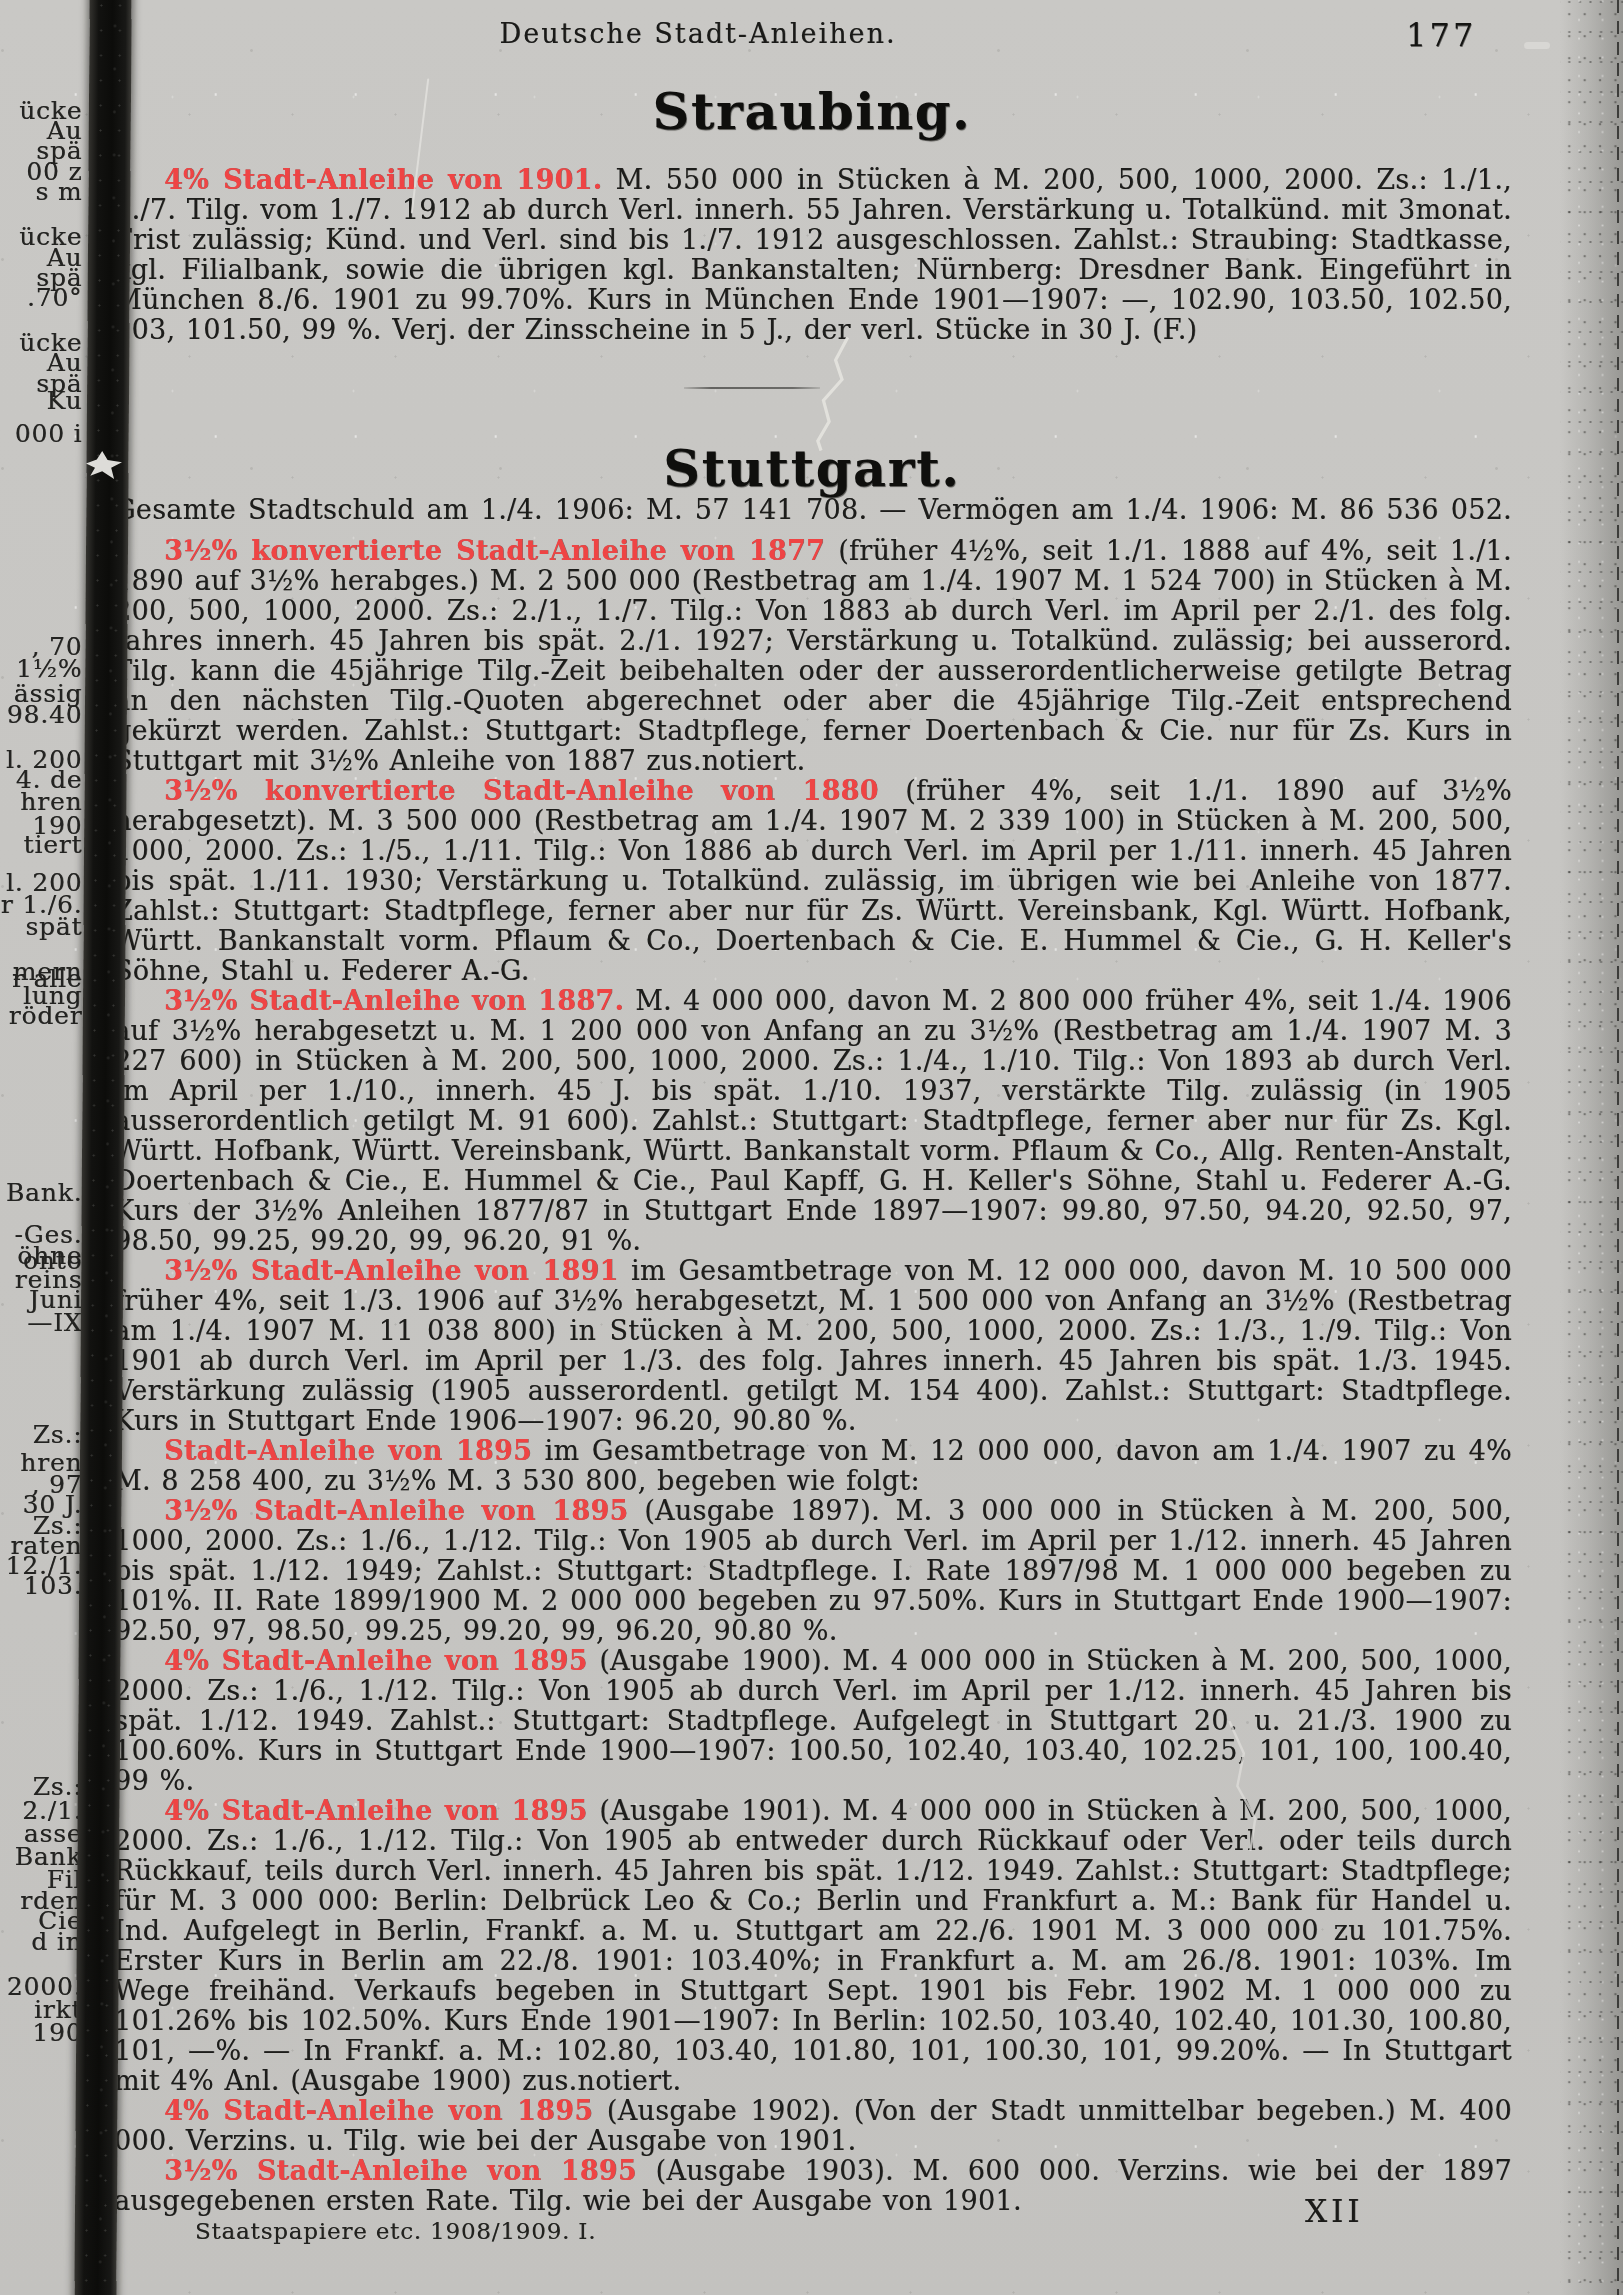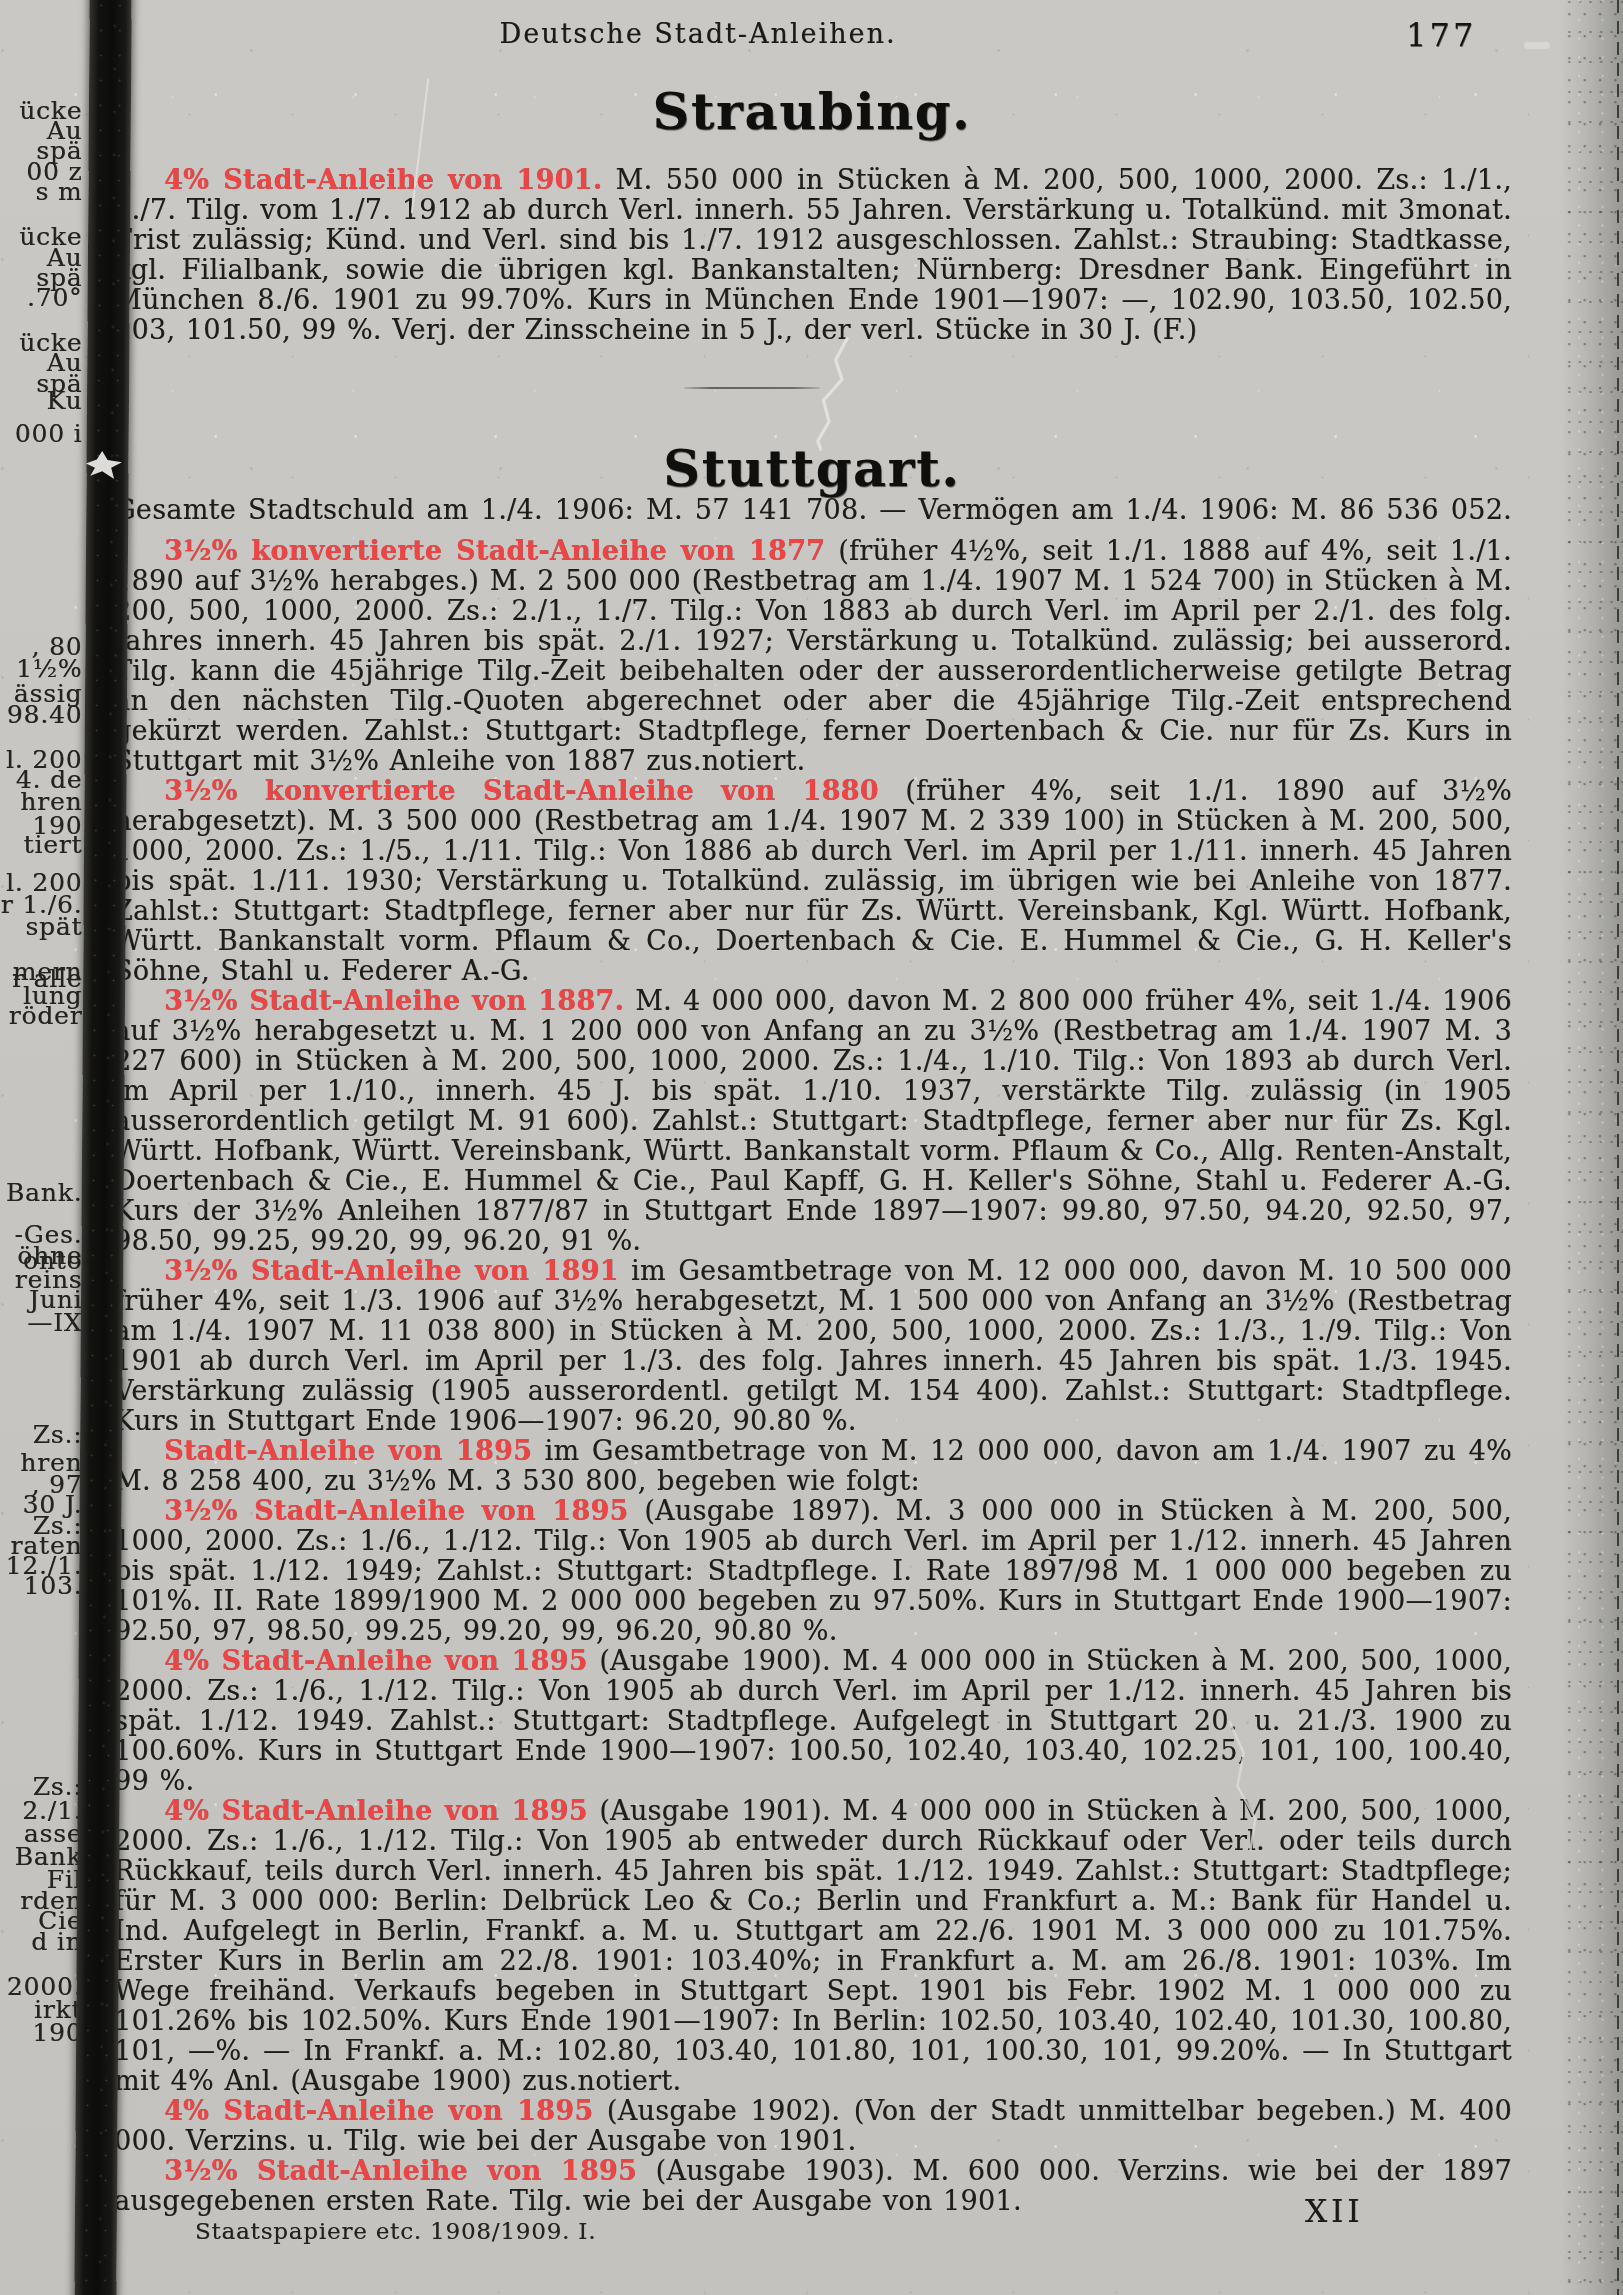--- a/index.html
+++ b/index.html
@@ -132,21 +132,21 @@
     <span class="frag" style="top: 177px;">s m</span>
     <span class="frag" style="top: 222px;">ücke</span>
     <span class="frag" style="top: 243px;">Au</span>
     <span class="frag" style="top: 263px;">spä</span>
     <span class="frag" style="top: 283px;">.70°</span>
     <span class="frag" style="top: 328px;">ücke</span>
     <span class="frag" style="top: 348px;">Au</span>
     <span class="frag" style="top: 369px;">spä</span>
     <span class="frag" style="top: 386px;">Ku</span>
     <span class="frag" style="top: 419px;">000 i</span>
-    <span class="frag" style="top: 632px;">, 80</span>
+    <span class="frag" style="top: 632px;">, 70</span>
     <span class="frag" style="top: 654px;">1½%</span>
     <span class="frag" style="top: 679px;">ässig</span>
     <span class="frag" style="top: 700px;">98.40</span>
     <span class="frag" style="top: 745px;">l. 200</span>
     <span class="frag" style="top: 765px;">4. de</span>
     <span class="frag" style="top: 787px;">hren</span>
     <span class="frag" style="top: 811px;">190</span>
     <span class="frag" style="top: 830px;">tiert</span>
     <span class="frag" style="top: 868px;">l. 200</span>
     <span class="frag" style="top: 890px;">r 1./6.</span>

